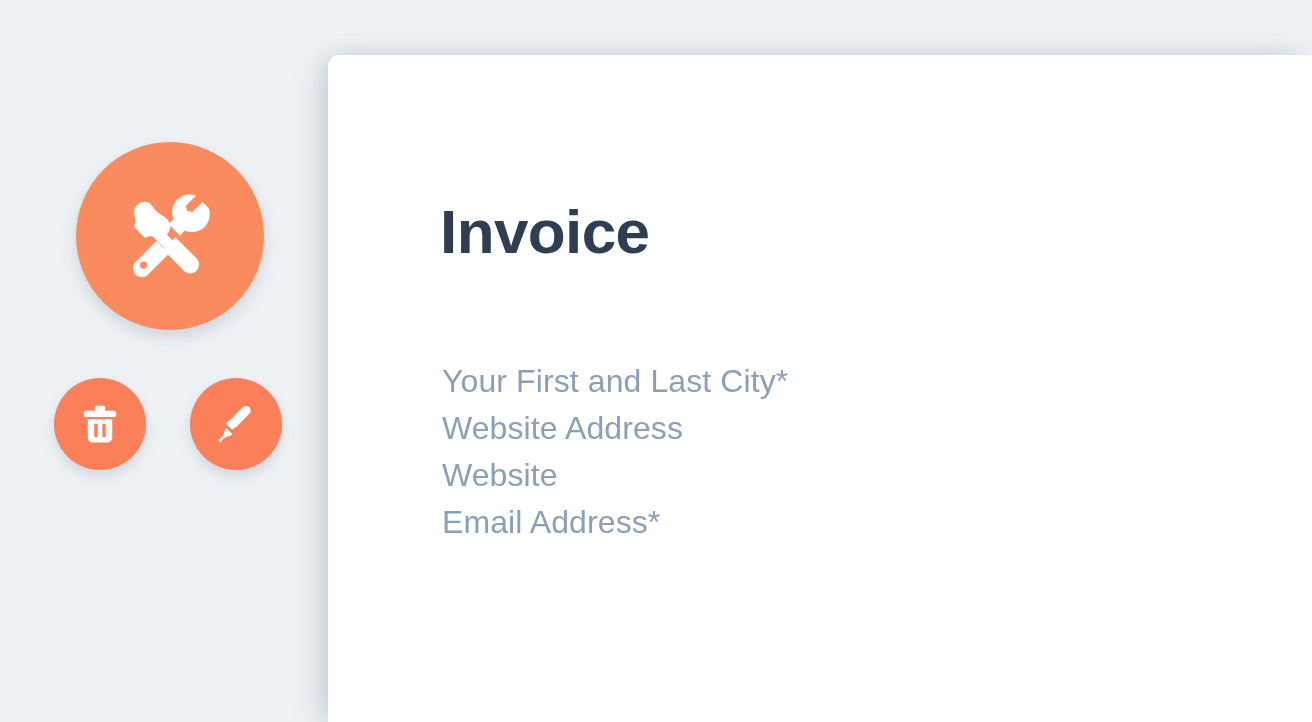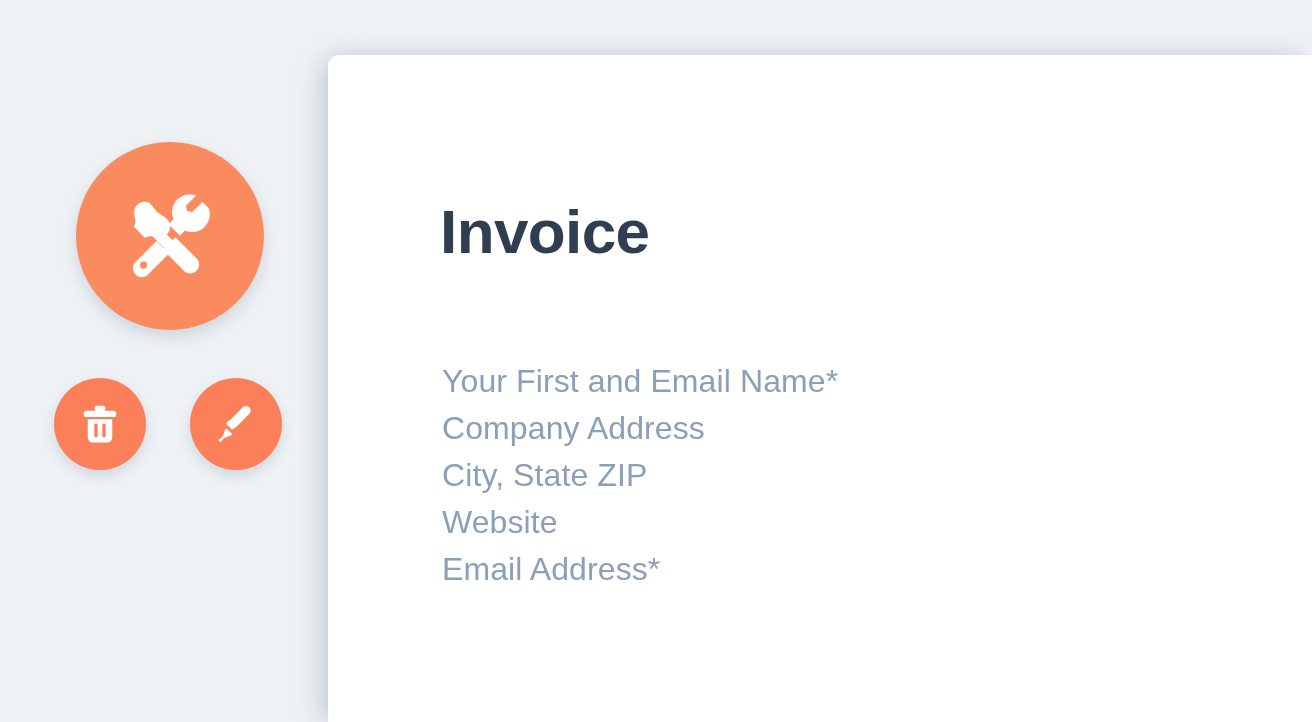--- a/index.html
+++ b/index.html
@@ -148,22 +148,21 @@
       </svg>
     </button>
 
   </div>
 
   <div class="doc-card">
 
     <h1 class="doc-title">Invoice</h1>
 
     <div class="company-block">
-      <div class="field-line">Your First and Email Name*</div>
-      <div class="field-line">Company Address</div>
-      <div class="field-line">City, State ZIP</div>
+      <div class="field-line">Your First and Last City*</div>
+      <div class="field-line">Website Address</div>
       <div class="field-line">Website</div>
       <div class="field-line">Email Address*</div>
     </div>
 
   </div>
 
 </div>
 
 </body></html>

